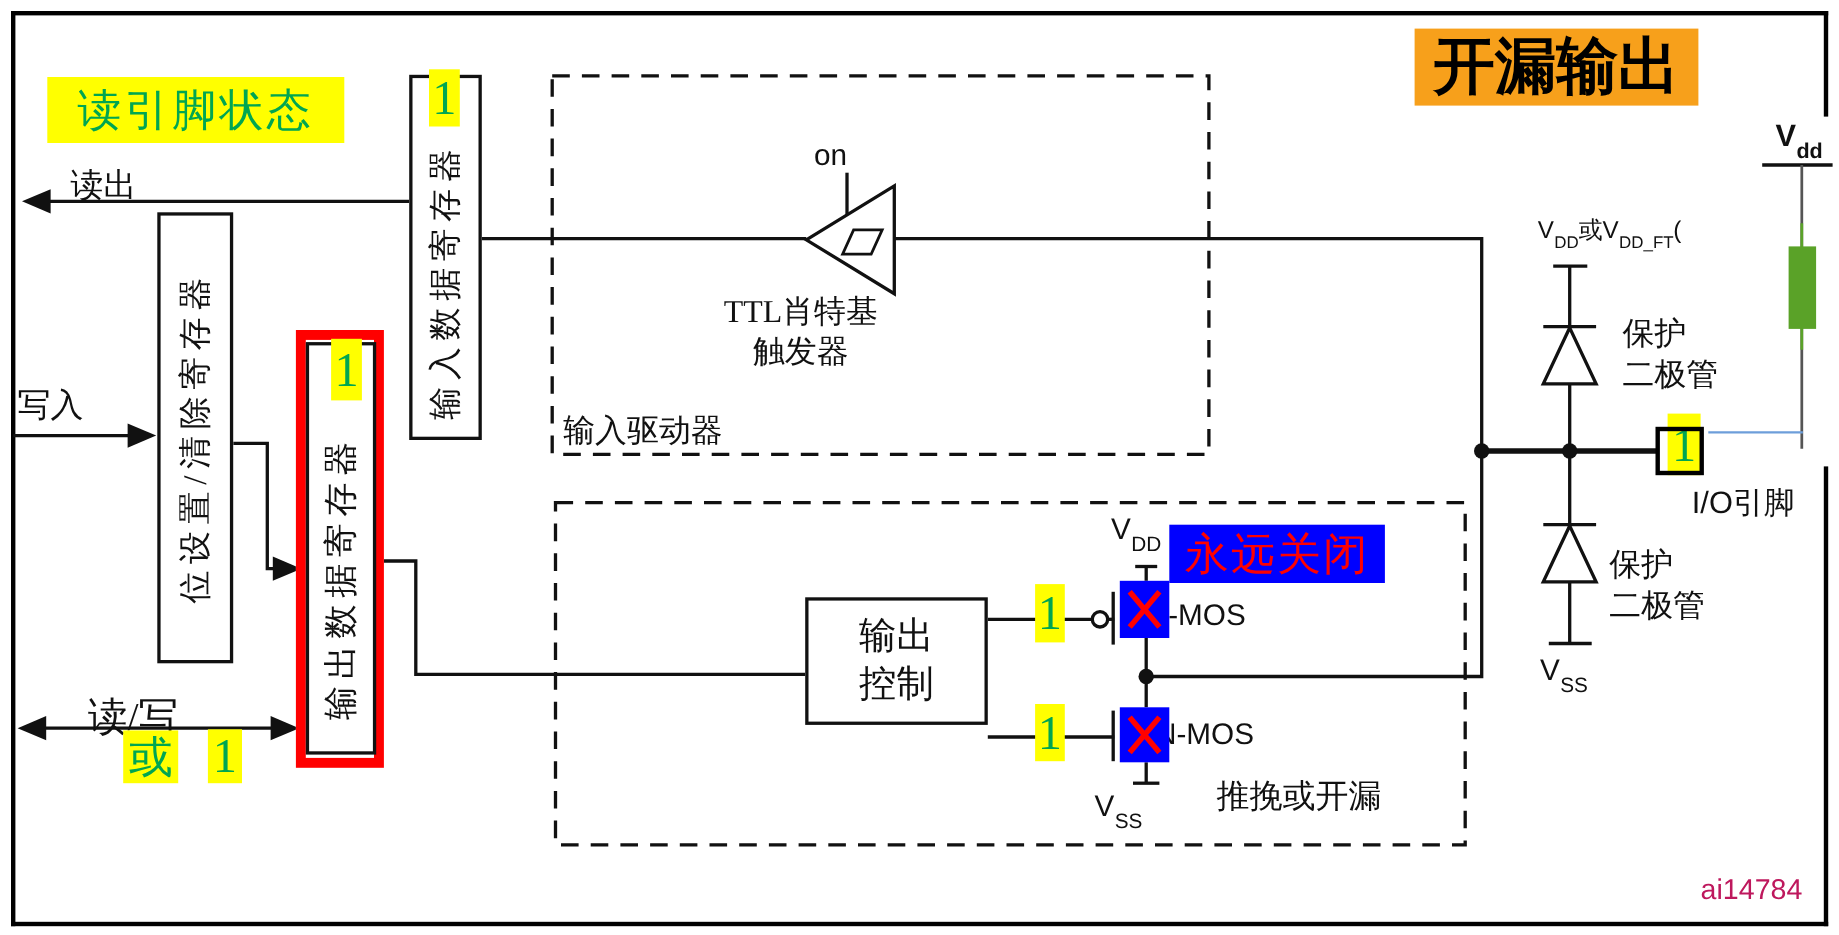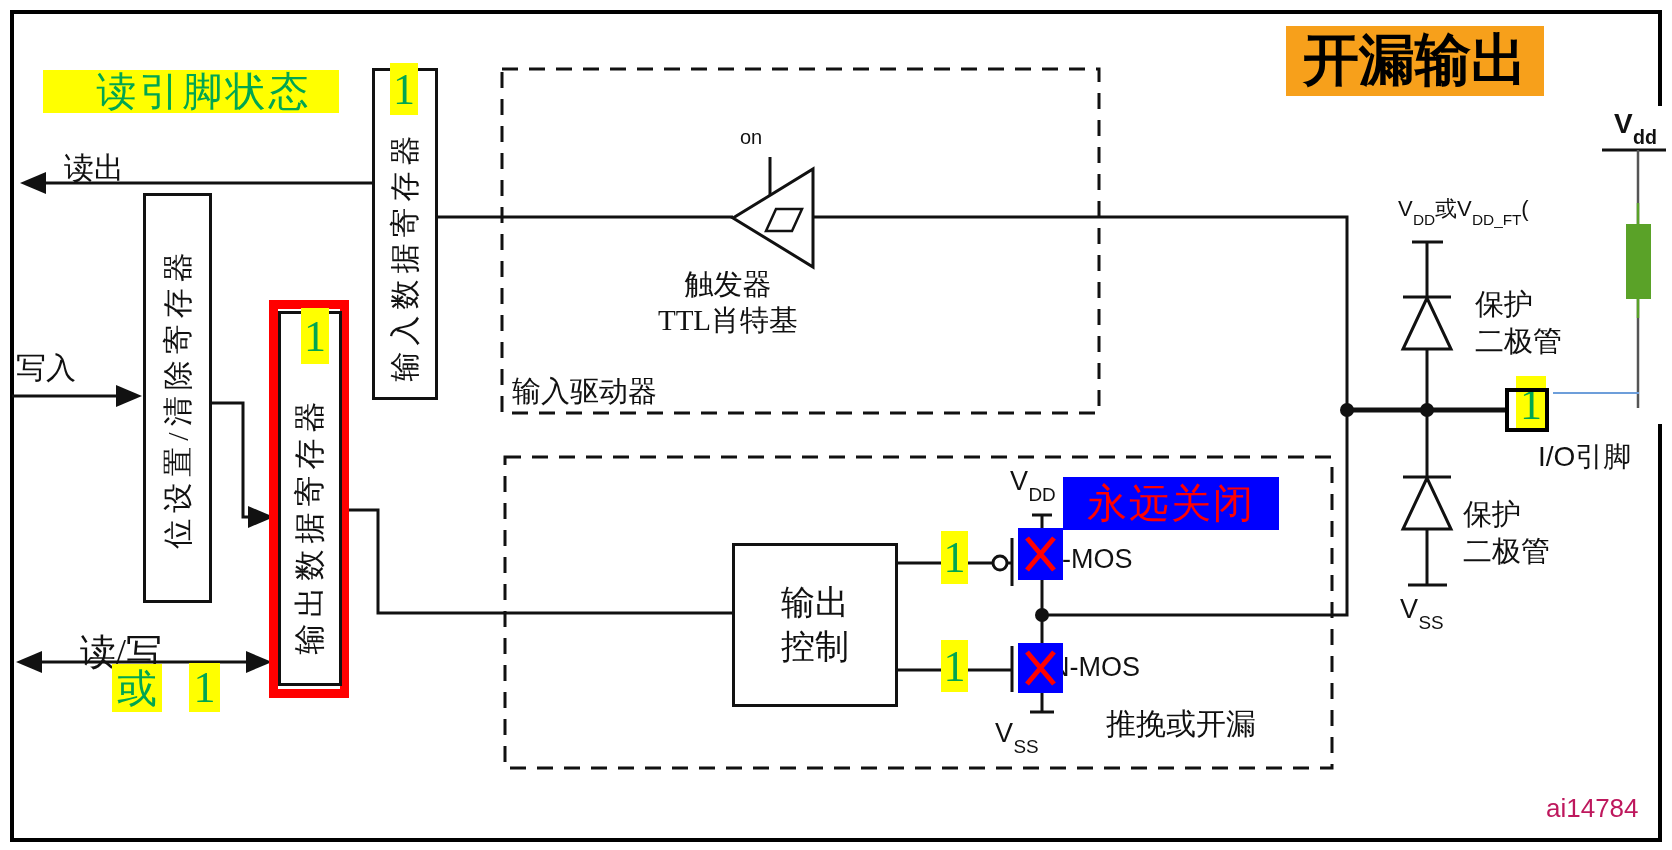--- a/index.html
+++ b/index.html
@@ -121,44 +121,44 @@
 
   <div class="abs" style="left:269px;top:300px;width:80px;height:398px;border:9px solid var(--alert-red);box-sizing:border-box;z-index:2;background:#fff;"></div>
   <div class="box" style="left:278px;top:311px;width:64px;height:375px;background:transparent;"></div>
   <div class="vtext cjk" style="left:130px;top:504px;width:360px;font-size:31px;z-index:3;">输出数据寄存器</div>
   <div class="tab" style="left:301px;top:308px;width:28px;height:56px;">1</div>
 
   <div class="box" style="left:372px;top:68px;width:66px;height:332px;"></div>
   <div class="vtext cjk" style="left:255px;top:235px;width:300px;z-index:3;">输入数据寄存器</div>
   <div class="tab" style="left:390px;top:63px;width:28px;height:52px;">1</div>
 
-  <div class="box" style="left:732px;top:543px;width:166px;height:164px;display:flex;flex-direction:column;align-items:center;justify-content:center;font-size:34px;line-height:44px;">
+  <div class="box" style="left:732px;top:543px;width:166px;height:116px;display:flex;flex-direction:column;align-items:center;justify-content:center;font-size:34px;line-height:44px;">
     <div class="cjk">输出</div>
     <div class="cjk">控制</div>
   </div>
 
-  <div class="lbl lat" style="left:740px;top:126px;font-size:20px;">on</div>
+  <div class="lbl lat" style="left:740px;top:126px;font-size:27px;">on</div>
   <div class="lbl cjk" style="left:638px;top:266px;width:180px;text-align:center;font-size:29px;line-height:36px;white-space:normal;">
+    <div>TTL肖特基</div>
     <div>触发器</div>
-    <div>TTL肖特基</div>
   </div>
 
   <div class="lbl cjk" style="left:512px;top:372px;font-size:29px;">输入驱动器</div>
   <div class="lbl cjk" style="left:1106px;top:704px;font-size:30px;">推挽或开漏</div>
 
   <div class="lbl cjk" style="left:64px;top:148px;font-size:30px;">读出</div>
   <div class="lbl cjk" style="left:16px;top:348px;font-size:30px;">写入</div>
   <div class="lbl cjk" style="left:80px;top:628px;font-size:36px;">读/写</div>
 
   <div class="tab cjk" style="left:112px;top:664px;width:50px;height:48px;font-size:40px;">或</div>
   <div class="tab" style="left:189px;top:663px;width:31px;height:49px;">1</div>
 
-  <div class="lbl cjk" style="left:43px;top:70px;width:270px;height:43px;background:var(--hl-yellow);color:var(--ann-green);font-size:40px;display:flex;align-items:center;justify-content:center;letter-spacing:3px;padding-left:26px;">读引脚状态</div>
+  <div class="lbl cjk" style="left:43px;top:70px;width:270px;height:60px;background:var(--hl-yellow);color:var(--ann-green);font-size:40px;display:flex;align-items:center;justify-content:center;letter-spacing:3px;">读引脚状态</div>
   <div class="lbl cjk" style="left:1286px;top:26px;width:258px;height:70px;background:var(--banner-orange);color:#000;font-size:56px;font-weight:600;display:flex;align-items:center;justify-content:center;">开漏输出</div>
-  <div class="lbl cjk" style="left:1063px;top:477px;width:216px;height:53px;background:var(--mask-blue);color:var(--alert-red);font-size:40px;display:flex;align-items:center;justify-content:center;letter-spacing:2px;z-index:5;">永远关闭</div>
+  <div class="lbl cjk" style="left:1063px;top:477px;width:196px;height:53px;background:var(--mask-blue);color:var(--alert-red);font-size:40px;display:flex;align-items:center;justify-content:center;letter-spacing:2px;z-index:5;">永远关闭</div>
 
   <div class="lbl lat" style="left:1044px;top:544px;font-size:27px;z-index:2;">P-MOS</div>
   <div class="lbl lat" style="left:1050px;top:652px;font-size:27px;z-index:2;">N-MOS</div>
 
   <div class="tab" style="left:941px;top:531px;width:27px;height:53px;">1</div>
   <div class="tab" style="left:941px;top:640px;width:27px;height:52px;">1</div>
 
   <div class="bluebox" style="left:1018px;top:528px;width:45px;height:52px;">
     <svg width="45" height="52" viewBox="0 0 45 52">
       <path d="M9 10 L36 42 M36 10 L9 42" stroke="#ff0000" stroke-width="5" fill="none"></path>

